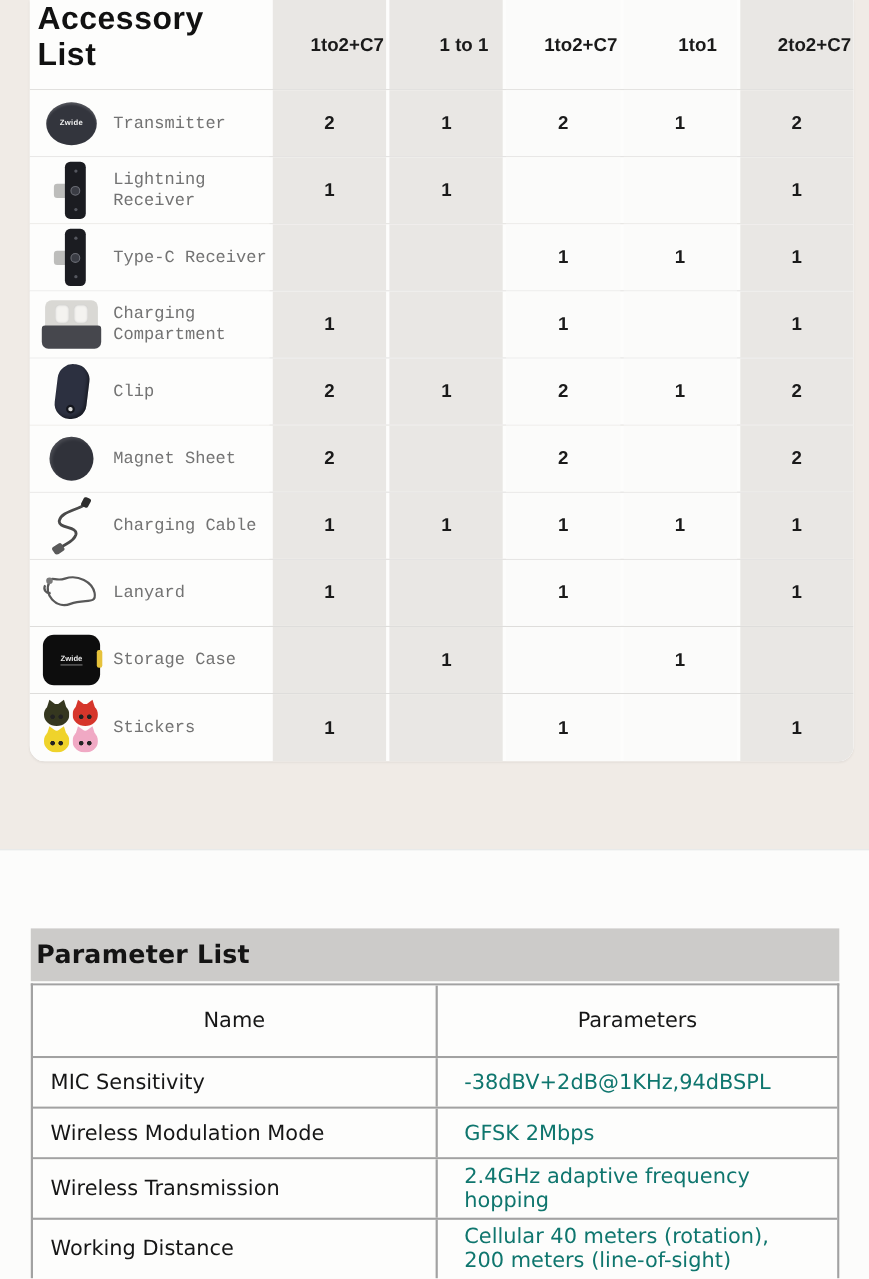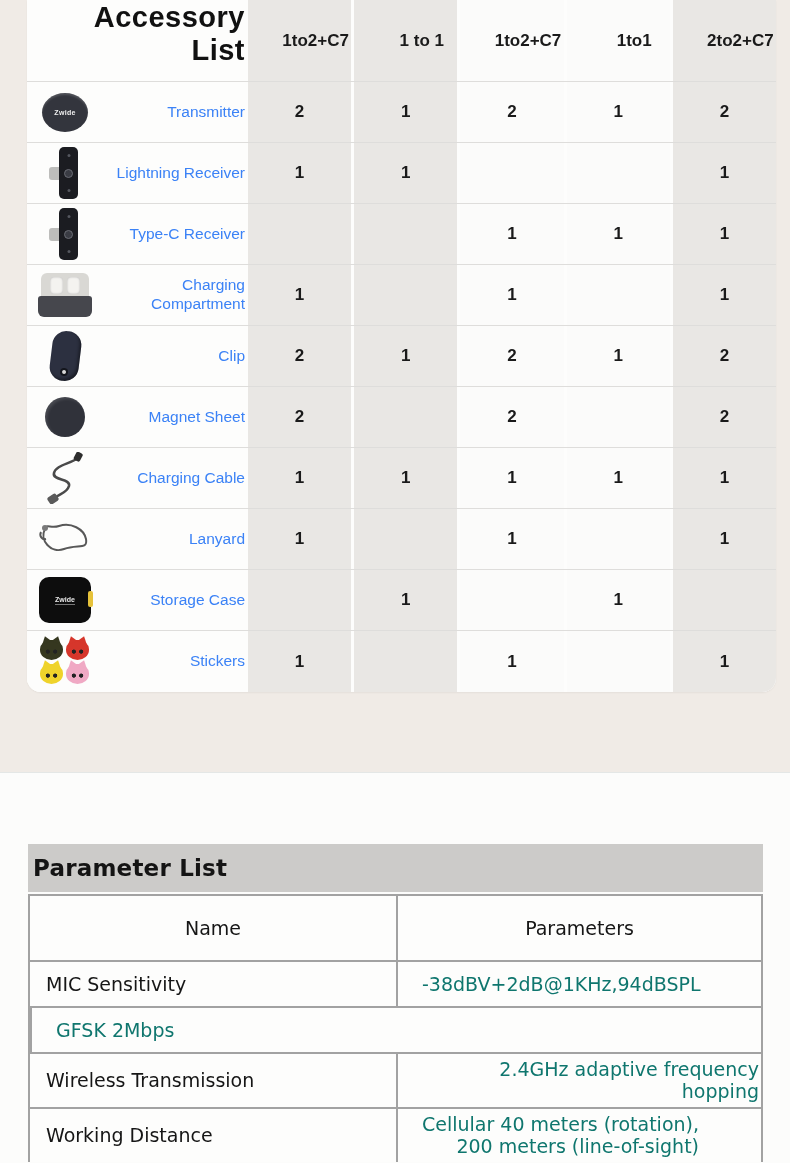--- a/index.html
+++ b/index.html
@@ -1,37 +1,37 @@
 <!DOCTYPE html>
 <html><head>
 <meta charset="utf-8">
 <style>
   * { margin:0; padding:0; box-sizing:border-box; }
   body { font-family:"Liberation Sans", sans-serif; background:#e9e5e0; }
-  #page { position:relative; width:790px; height:1163px; overflow:hidden; background:#f0ebe6;text-align:right; }
+  #page { position:relative; width:790px; height:1163px; overflow:hidden; background:#f0ebe6; }
 
   
   .top-section { position:absolute; top:0; left:0; width:790px; height:772px; background:#f0ebe6; }
   .acc-card { position:absolute; top:0; left:27px; width:749px; background:#fdfdfc;
               border-radius:0 0 14px 14px; overflow:hidden; box-shadow:0 1px 2px rgba(0,0,0,.05); }
   .acc-row { display:grid; grid-template-columns:218px repeat(5,1fr); column-gap:3px;
              border-bottom:1px solid #dedddb; background:#fdfdfc; }
   .acc-row:last-child { border-bottom:none; }
   .acc-header-row { height:82px; }
   .acc-data-row { height:61px; }
   .acc-title-cell { display:flex; align-items:flex-start; padding:1px 0 0 7px;
                     font-size:29px; font-weight:600; letter-spacing:.5px; color:#111; }
   .acc-head-cell { display:flex; align-items:center; justify-content:center;
                    font-size:17px; font-weight:700; color:#1a1a1a;padding-left:32px; }
   .acc-cell { display:flex; align-items:center; justify-content:center;
               font-size:17px; font-weight:700; color:#1a1a1a; }
   .col-gray { background:#e9e7e4; }
   .col-white { background:#fbfbfa; }
   .acc-label-cell { display:flex; align-items:center; gap:8px; padding-left:8px; background:#fdfdfc; }
-  .acc-label { flex:1; font-size:15.5px; color:#3b82f6; line-height:1.2; }
+  .acc-label { flex:1; font-size:15.5px; color:#737373; line-height:1.2;font-family:Liberation Mono, monospace; }
 
   
   .icon-box { width:60px; min-width:60px; display:flex; align-items:center; justify-content:center; }
   .ic { display:inline-flex; align-items:center; justify-content:center; position:relative; }
   .ic-transmitter { width:46px; height:39px; background:#33353d; border-radius:50%;
                     box-shadow:inset 0 2px 2px rgba(255,255,255,.15); }
   .tx-logo { color:#efefef; font-size:7px; font-weight:700; letter-spacing:.3px; }
   .ic-receiver { width:40px; height:56px; }
   .rx-plug { position:absolute; left:4px; top:22px; width:11px; height:13px; background:#bdbdbb;
              border-radius:3px 0 0 3px; }
@@ -275,20 +275,21 @@
       <div class="param-row param-head-row">
         <div class="param-head-cell">Name</div>
         <div class="param-head-cell" style="border-left:2px solid #a2a2a2;">Parameters</div>
       </div>
 
     <div class="param-row param-data-row">
           <div class="param-name-cell">MIC Sensitivity</div>
           <div class="param-value-cell">-38dBV+2dB@1KHz,94dBSPL</div>
         </div>
         <div class="param-row param-data-row">
+          <div class="param-name-cell">Wireless Modulation Mode</div>
           <div class="param-value-cell">GFSK 2Mbps</div>
         </div>
         <div class="param-row param-data-row">
           <div class="param-name-cell">Wireless Transmission</div>
           <div class="param-value-cell">2.4GHz adaptive frequency hopping</div>
         </div>
         <div class="param-row param-data-row param-tall">
           <div class="param-name-cell">Working Distance</div>
           <div class="param-value-cell">Cellular 40 meters (rotation),
 200 meters (line-of-sight)</div>

